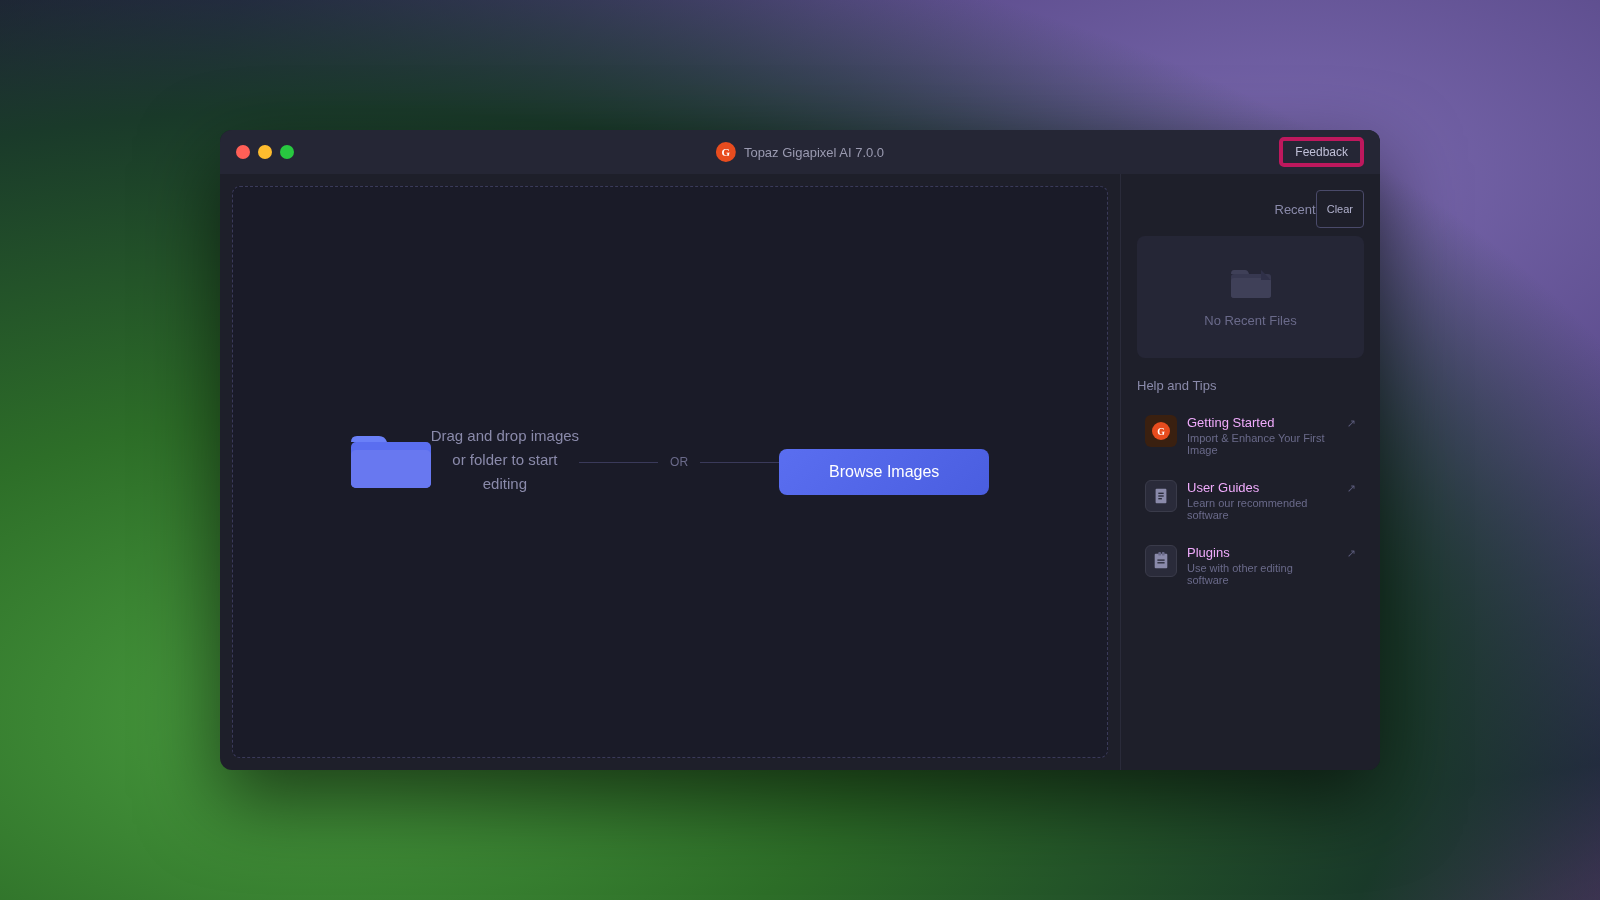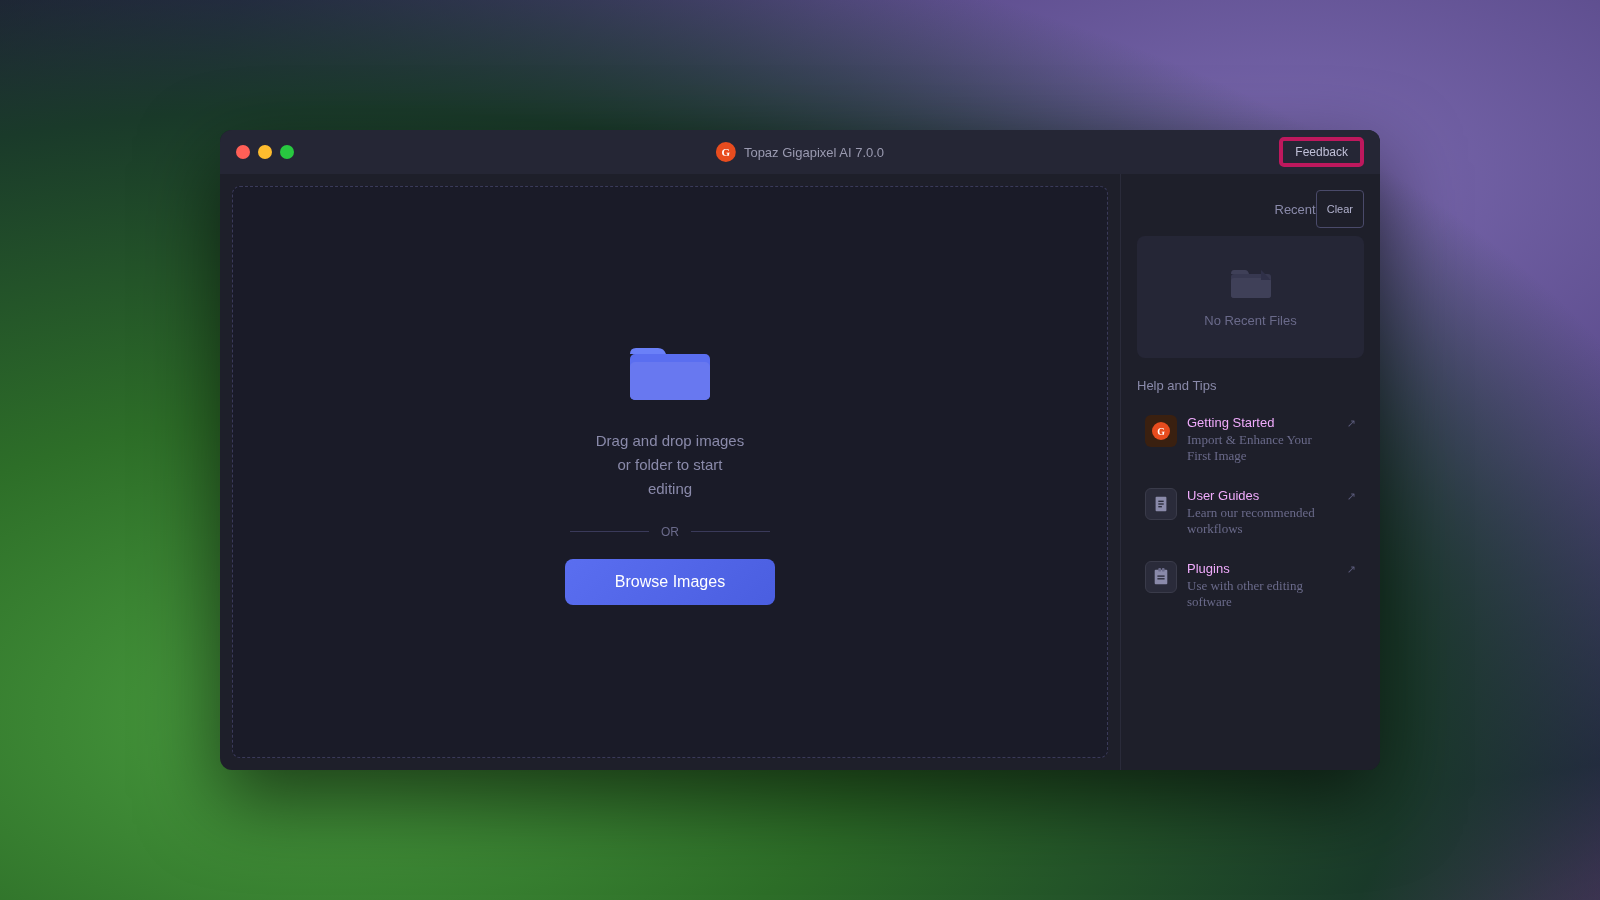--- a/index.html
+++ b/index.html
@@ -88,21 +88,21 @@
       flex: 1;
       overflow: hidden;
     }
 
     .drop-zone {
       flex: 1;
       border: 1.5px dashed #3a3a5a;
       margin: 12px;
       border-radius: 8px;
       display: flex;
-      flex-direction: column;
+      flex-direction: row;
       align-items: center;
       justify-content: center;
       background: #1a1b28;
     }
 
     .folder-icon-container {
       margin-bottom: 20px;
     }
 
     .folder-icon {
@@ -238,22 +238,21 @@
     }
 
     .help-item-title {
       color: #f0abfc;
       font-size: 13px;
       margin-bottom: 2px;
     }
 
     .help-item-subtitle {
       color: #6a6a8a;
-      font-size: 13px;
-      font-family: Liberation Serif, serif;
+      font-size: 11px;
     }
 
     .help-item-external {
       color: #5a5a7a;
       font-size: 11px;
       margin-top: 2px;
     }
   </style>
 </head>
 <body>
@@ -346,21 +345,21 @@
         <div class="help-item-icon gray">
           <svg width="18" height="18" viewBox="0 0 20 20">
             <rect x="4" y="2" width="12" height="16" rx="1" fill="#8a8aaa"></rect>
             <line x1="7" y1="7" x2="13" y2="7" stroke="#2a2b3a" stroke-width="1.5"></line>
             <line x1="7" y1="10" x2="13" y2="10" stroke="#2a2b3a" stroke-width="1.5"></line>
             <line x1="7" y1="13" x2="11" y2="13" stroke="#2a2b3a" stroke-width="1.5"></line>
           </svg>
         </div>
         <div class="help-item-text">
           <div class="help-item-title">User Guides</div>
-          <div class="help-item-subtitle">Learn our recommended workflows</div>
+          <div class="help-item-subtitle">Learn our recommended software</div>
         </div>
         <span class="help-item-external">↗</span>
       </div>
 
       <div class="help-item">
         <div class="help-item-icon gray">
           <svg width="18" height="18" viewBox="0 0 20 20">
             <rect x="3" y="2" width="14" height="16" rx="1" fill="#8a8aaa"></rect>
             <rect x="7" y="0" width="3" height="4" rx="1" fill="#6a6a8a"></rect>
             <rect x="11" y="0" width="3" height="4" rx="1" fill="#6a6a8a"></rect>

